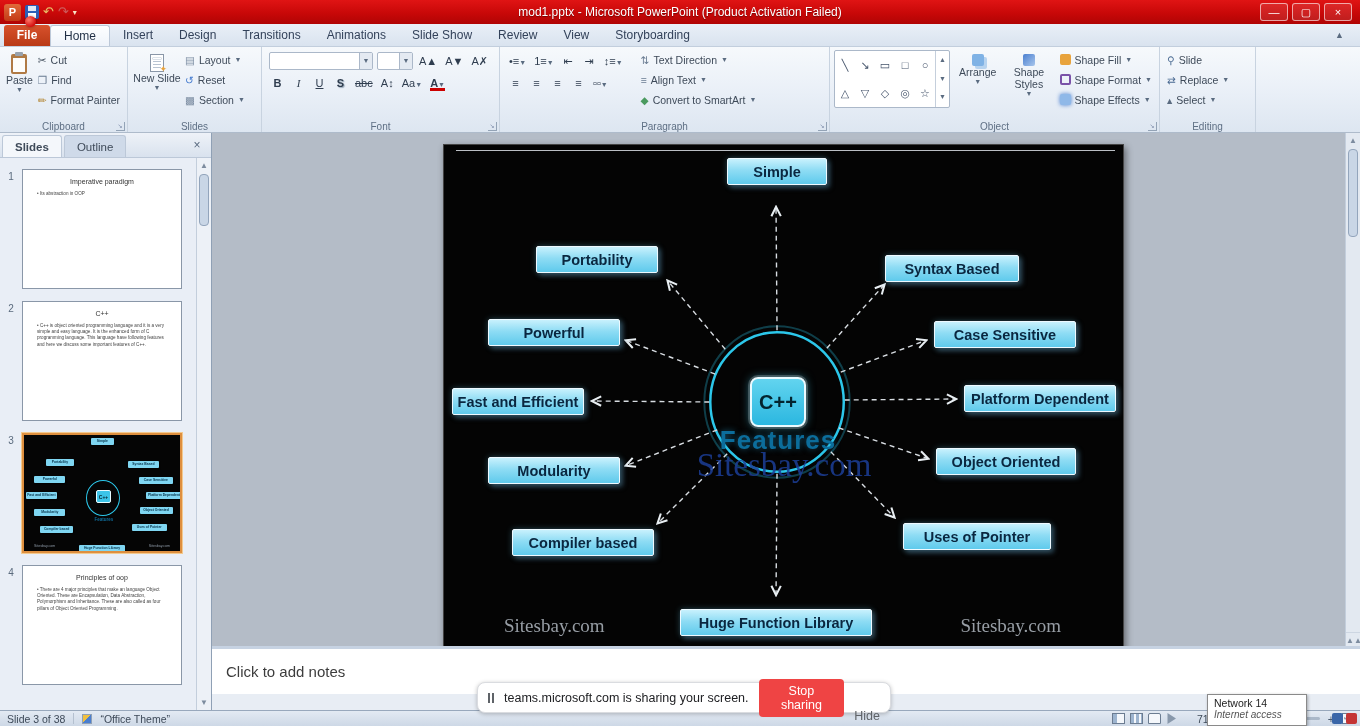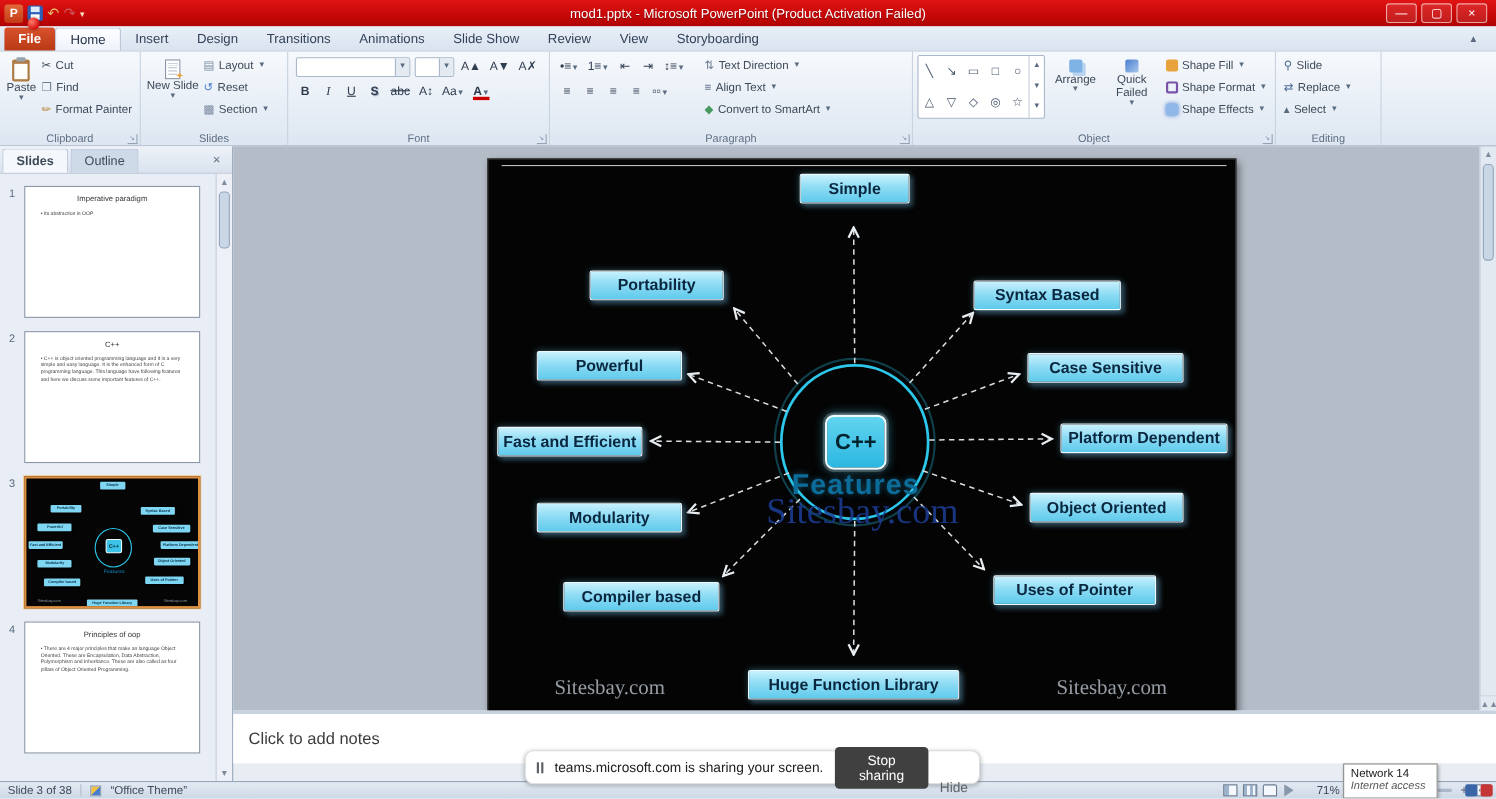--- a/index.html
+++ b/index.html
@@ -153,25 +153,25 @@
   .zbtn { font-size:11px; color:#4a5a6e; width:12px; text-align:center; line-height:12px; }
   .fit-ic { width:12px; height:11px; border:1px solid #6b7c91; background:#f4f7fb; position:relative; }
   .fit-ic::after { content:'⤢'; position:absolute; left:1px; top:-2px; font-size:8px; color:#4a5a6e; }
 
   
   .share-bar { position:absolute; left:477px; top:682px; width:414px; height:31px; background:#fff;
     border:1px solid #dadce0; border-radius:8px; box-shadow:0 1px 4px rgba(0,0,0,.25);
     display:flex; align-items:center; gap:10px; padding:0 10px; z-index:30; }
   .pause-ic { display:flex; gap:2px; } .pause-ic i { width:2px; height:10px; background:#5f6368; }
   .share-text { font-size:12.5px; color:#202124; white-space:nowrap; }
-  .stop-btn { background:#404040; color:#fff; border:none; border-radius:4px; font-size:12.5px;
+  .stop-btn { background:#ef4444; color:#fff; border:none; border-radius:4px; font-size:12.5px;
     padding:5px 11px; font-family:"Liberation Sans",sans-serif; }
   .hide-btn { background:none; border:none; color:#5f6368; font-size:12.5px; font-family:"Liberation Sans",sans-serif;margin-top:36px; }
 
-  .net-tooltip { position:absolute; right:53px; top:694px; width:86px; height:32px; background:#fff;
+  .net-tooltip { position:absolute; right:53px; top:694px; width:100px; height:32px; background:#fff;
     border:1px solid #8a8a8a; box-shadow:1px 1px 3px rgba(0,0,0,.3); z-index:40; padding:2px 6px; }
   .net-tooltip .l1 { font-size:10.5px; color:#222; }
   .net-tooltip .l2 { font-size:10px; color:#555; font-style:italic; }
   .tray { position:absolute; right:3px; bottom:2px; display:flex; gap:3px; z-index:41; }
   .tray .t1 { width:11px; height:11px; background:#3a66a8; border-radius:2px; }
   .tray .t2 { width:11px; height:11px; background:#c43535; border-radius:2px; }
 </style>
 </head>
 <body>
 
@@ -354,21 +354,21 @@
             <span>▼</span>
           </div>
         </div>
         <div class="bigbtn" style="width:48px;">
           <span class="sq" style="background:#7fb2e5;box-shadow:3px 3px 0 #b7d3ef;"></span>
           <span>Arrange</span>
             <span class="caret">▼</span>
         </div>
         <div class="bigbtn" style="width:48px;">
           <span class="sq" style="background:linear-gradient(135deg,#4a7fd0,#a8c6ec);"></span>
-          <span>Quick Failed</span>
+          <span>Shape Styles</span>
             <span class="caret">▼</span>
         </div>
         <div class="smallcol">
           <div class="smallrow">
               <span class="sq" style="width:11px;height:11px;background:#e8a33d;"></span>
               <span>Shape Fill</span>
               <span class="caret-s">▼</span>
             </div>
           <div class="smallrow">
               <span class="sq" style="width:11px;height:11px;border:2px solid #7a52a8;"></span>

